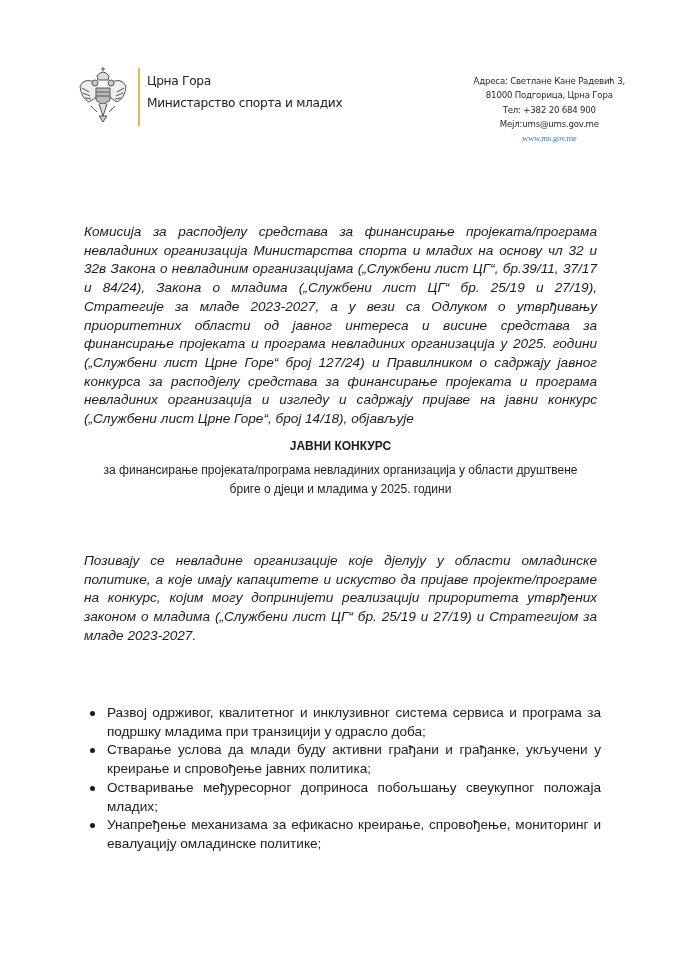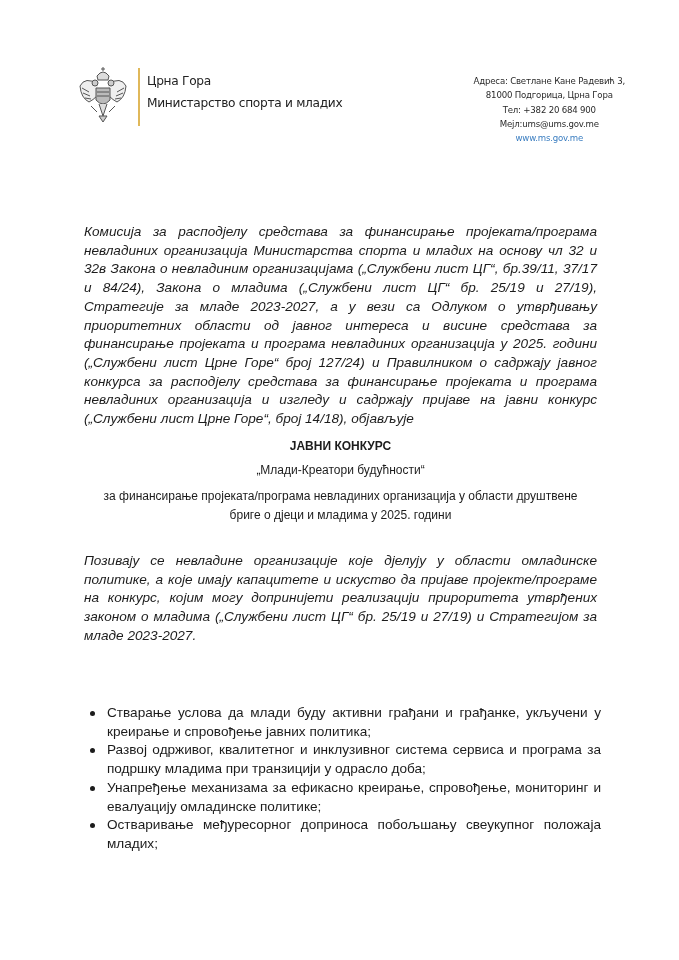--- a/index.html
+++ b/index.html
@@ -58,21 +58,21 @@
       position: absolute;
       right: 12px;
       top: 8px;
       text-align: center;
       font-family: "DejaVu Sans", sans-serif;
       font-size: 8.6px;
       line-height: 14.3px;
       color: #2a2a2a;
       letter-spacing: -0.2px;
     }
-    .contact .web { color: #3a7dc0; }
+    .contact .web { color: #3a7dc0; font-family: Liberation Serif, serif; }
 
     
     .block {
       position: absolute;
       left: 79px;
       width: 521px;
       font-size: 13.6px;
       line-height: 18.7px;
       text-align: justify;
       color: #1c1c1c;
@@ -184,29 +184,28 @@
       <div class="web">www.ms.gov.me</div>
     </div>
   </div>
 
   <div class="block intro">
     <p>Комисија за расподјелу средстава за финансирање пројеката/програма невладиних организација Министарства спорта и младих на основу чл 32 и 32в Закона о невладиним организацијама („Службени лист ЦГ“, бр.39/11, 37/17 и 84/24), Закона о младима („Службени  лист ЦГ“ бр. 25/19 и 27/19), Стратегије за младе 2023-2027, а у вези са Одлуком о утврђивању приоритетних области од јавног интереса и висине средстава за финансирање пројеката и програма невладиних организација у 2025. години („Службени лист Црне Горе“ број 127/24) и Правилником о садржају јавног конкурса за расподјелу средстава за финансирање пројеката и програма невладиних организација и изгледу и садржају пријаве на јавни конкурс („Службени лист Црне Горе“, број 14/18), објављује</p>
   </div>
 
   <div class="title-block">
     <div class="t1">ЈАВНИ КОНКУРС</div>
-    <div class="t2">„Млади-Креатори будућности“</div>
     <div class="t3">за финансирање пројеката/програма невладиних организација у области друштвене бриге о дјеци и младима у 2025. години</div>
   </div>
 
   <div class="block call">
     <p>Позивају се невладине организације које дјелују у области омладинске политике, а које имају капацитете и искуство да пријаве пројекте/програме на конкурс, којим могу допринијети реализацији прироритета утврђених законом о младима („Службени  лист ЦГ“ бр. 25/19 и 27/19) и Стратегијом за младе 2023-2027.</p>
   </div>
 
 
   <ul class="bullets">
+    <li><span class="dot"></span><span>Развој одрживог, квалитетног и инклузивног система сервиса и програма за подршку младима при транзицији у одрасло доба;</span></li>
     <li><span class="dot"></span><span>Стварање услова да млади буду активни грађани и грађанке, укључени у креирање и спровођење јавних политика;</span></li>
-    <li><span class="dot"></span><span>Развој одрживог, квалитетног и инклузивног система сервиса и програма за подршку младима при транзицији у одрасло доба;</span></li>
+    <li><span class="dot"></span><span>Остваривање међуресорног доприноса побољшању свеукупног положаја младих;</span></li>
     <li><span class="dot"></span><span>Унапређење механизама за ефикасно креирање, спровођење, мониторинг и евалуацију омладинске политике;</span></li>
-    <li><span class="dot"></span><span>Остваривање међуресорног доприноса побољшању свеукупног положаја младих;</span></li>
   </ul>
 
 </div>
 
 </body></html>

